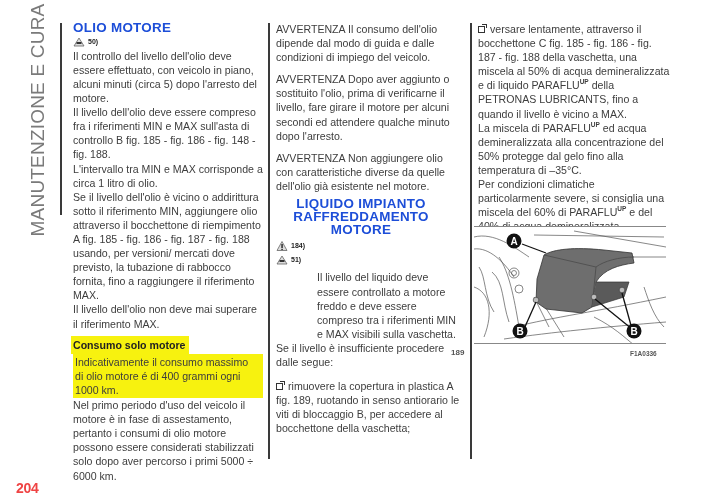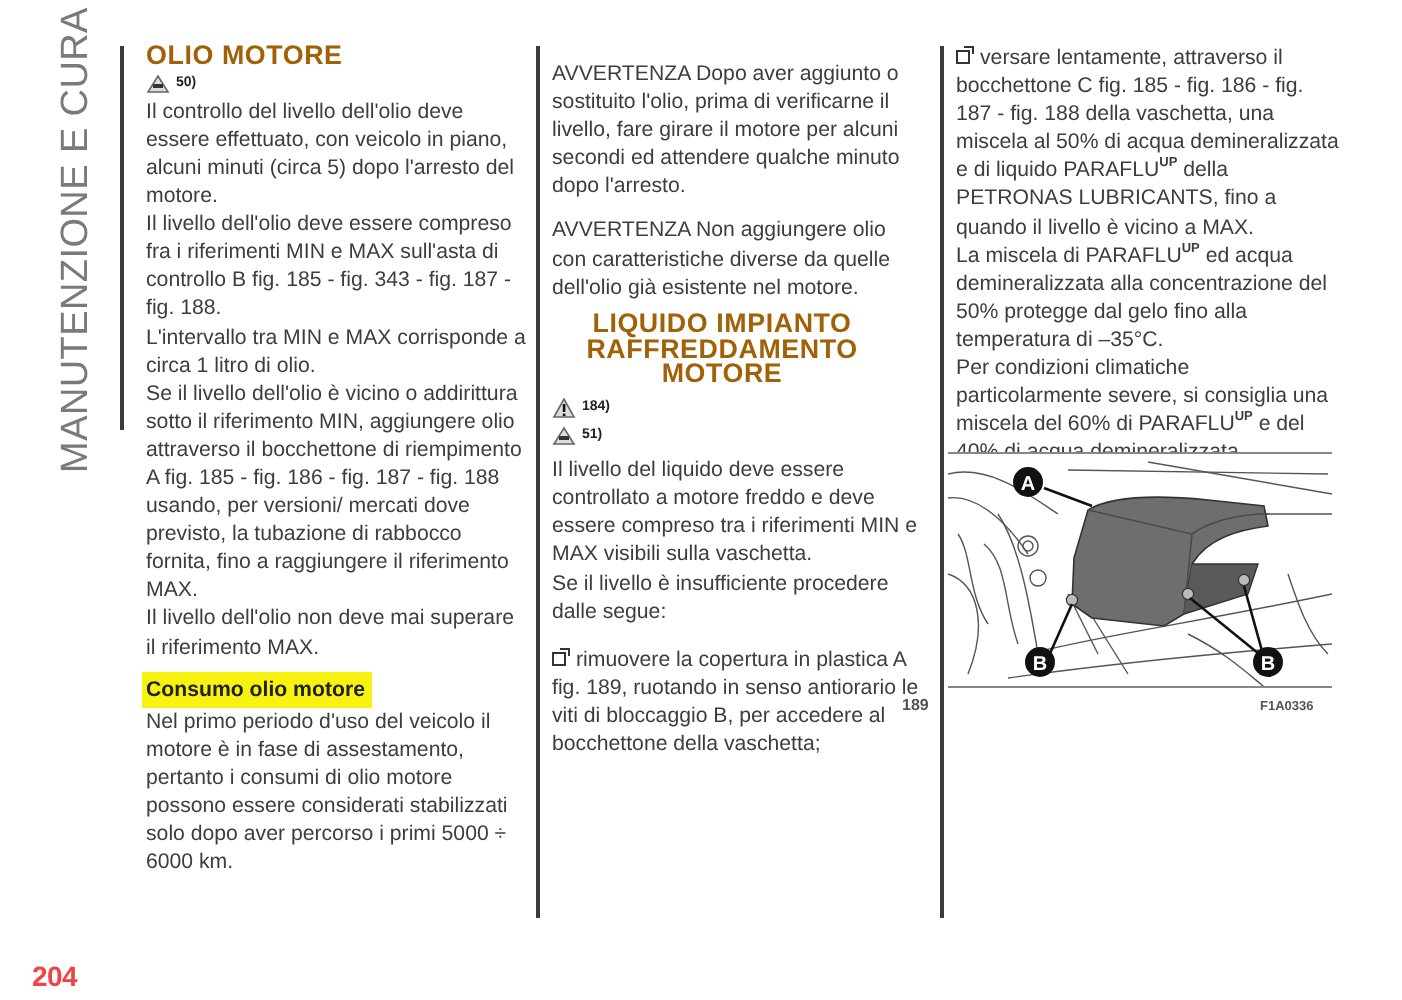--- a/index.html
+++ b/index.html
@@ -13,21 +13,21 @@
   .side-title span {
     display: block; transform: rotate(-90deg); white-space: nowrap;
     font-size: 19px; letter-spacing: 0.2px; color: #7a7a7a; font-weight: 300;
   }
   .vrule { position: absolute; width: 1.5px; background: #3a3a3a; }
 
   .col { position: absolute; top: 22px; font-size: 10.6px; line-height: 14.1px; color: #3d3d3d; }
   .col p { margin: 0; }
   .col .gap { height: 8px; }
   .heading {
-    font-family: "Liberation Sans", sans-serif; font-weight: bold; color: #a16207;
+    font-family: "Liberation Sans", sans-serif; font-weight: bold; color: #1d4ed8;
     font-size: 13.4px; line-height: 12.8px; letter-spacing: 0.3px; text-transform: uppercase;
   }
   .ref-row { display: flex; align-items: center; gap: 3px; height: 14px; font-size: 7px; font-weight: bold; color: #222; }
   .ico-car, .ico-warn { display: inline-block; width: 12px; height: 10px; }
 
   .hl { background: #f7f20f; }
   .hl-sub { font-weight: bold; color: #222; display: inline-block; padding: 2px 4px 2px 2px; margin-left: -2px; }
   .hl-block { margin: 3px 0 0 -2px; padding: 1px 6px 1px 2px; }
 
   .bullet { display: inline-block; width: 7px; height: 7px; border: 1px solid #333; margin-right: 5px; vertical-align: 0px; position: relative; }
@@ -50,53 +50,55 @@
 <div class="col" style="left:73px; width:190px;">
   <div class="heading" style="margin-top:0px;">OLIO MOTORE</div>
   <div class="ref-row">
     <svg class="ico-car" viewBox="0 0 12 10">
       <path d="M1 9 L6 1 L11 9 Z" fill="#ddd" stroke="#666" stroke-width="0.8"></path>
       <rect x="3.5" y="5" width="5" height="2" fill="#333"></rect>
     </svg>
     <span>50)</span>
   </div>
   <p>Il controllo del livello dell'olio deve essere effettuato, con veicolo in piano, alcuni minuti (circa 5) dopo l'arresto del motore.</p>
-  <p>Il livello dell'olio deve essere compreso fra i riferimenti MIN e MAX sull'asta di controllo B fig. 185 - fig. 343 - fig. 187 - fig. 188.</p>
+  <p>Il livello dell'olio deve essere compreso fra i riferimenti MIN e MAX sull'asta di controllo B fig. 185 - fig. 186 - fig. 148 - fig. 188.</p>
   <p>L'intervallo tra MIN e MAX corrisponde a circa 1 litro di olio.</p>
   <p>Se il livello dell'olio è vicino o addirittura sotto il riferimento MIN, aggiungere olio attraverso il bocchettone di riempimento A fig. 185 - fig. 186 - fig. 187 - fig. 188 usando, per versioni/ mercati dove previsto, la tubazione di rabbocco fornita, fino a raggiungere il riferimento MAX.</p>
   <p>Il livello dell'olio non deve mai superare il riferimento MAX.</p>
   <div style="height:5px;"></div>
-  <span class="hl hl-sub">Consumo olio motore</span>
+  <span class="hl hl-sub">Consumo solo motore</span>
+  <p class="hl hl-block">Indicativamente il consumo massimo di olio motore é di 400 grammi ogni 1000 km.</p>
   <p>Nel primo periodo d'uso del veicolo il motore è in fase di assestamento, pertanto i consumi di olio motore possono essere considerati stabilizzati solo dopo aver percorso i primi 5000 ÷ 6000 km.</p>
 </div>
 
 <div class="vrule" style="left:268px; top:23px; height:436px;"></div>
 
 <div class="col" style="left:276px; width:185px;">
+  <p>AVVERTENZA Il consumo dell'olio dipende dal modo di guida e dalle condizioni di impiego del veicolo.</p>
   <div class="gap"></div>
   <p>AVVERTENZA Dopo aver aggiunto o sostituito l'olio, prima di verificarne il livello, fare girare il motore per alcuni secondi ed attendere qualche minuto dopo l'arresto.</p>
   <div class="gap"></div>
   <p>AVVERTENZA Non aggiungere olio con caratteristiche diverse da quelle dell'olio già esistente nel motore.</p>
   <div class="heading" style="margin-top:5px; width:170px;text-align:center;">LIQUIDO IMPIANTO RAFFREDDAMENTO MOTORE</div>
   <div class="ref-row" style="margin-top:3px;">
     <svg class="ico-warn" viewBox="0 0 12 10">
       <path d="M1 9.5 L6 0.5 L11 9.5 Z" fill="#ddd" stroke="#666" stroke-width="0.8"></path>
       <rect x="5.4" y="3" width="1.3" height="4" fill="#111"></rect>
       <rect x="5.4" y="7.8" width="1.3" height="1.2" fill="#111"></rect>
     </svg>
     <span>184)</span>
   </div>
   <div class="ref-row">
     <svg class="ico-car" viewBox="0 0 12 10">
       <path d="M1 9 L6 1 L11 9 Z" fill="#ddd" stroke="#666" stroke-width="0.8"></path>
       <rect x="3.5" y="5" width="5" height="2" fill="#333"></rect>
     </svg>
     <span>51)</span>
   </div>
-  <p style="margin-top:3px;">Il livello del liquido deve essere controllato a motore freddo e deve essere compreso tra i riferimenti MIN e MAX visibili sulla vaschetta.</p>
+  <p style="margin-top:3px;margin-left:41px;">Il livello del liquido deve essere controllato a motore freddo e deve essere compreso tra i riferimenti MIN e MAX visibili sulla vaschetta.</p>
   <p>Se il livello è insufficiente procedere dalle segue:</p>
   <p style="margin-top:10px;">
     <span class="bullet"></span><span>rimuovere la copertura in plastica A fig. 189, ruotando in senso antiorario le viti di bloccaggio B, per accedere al bocchettone della vaschetta;</span>
   </p>
 </div>
 
 <div class="vrule" style="left:470px; top:23px; height:436px;"></div>
 
 <div class="col" style="left:478px; width:192px;">
   <p>

